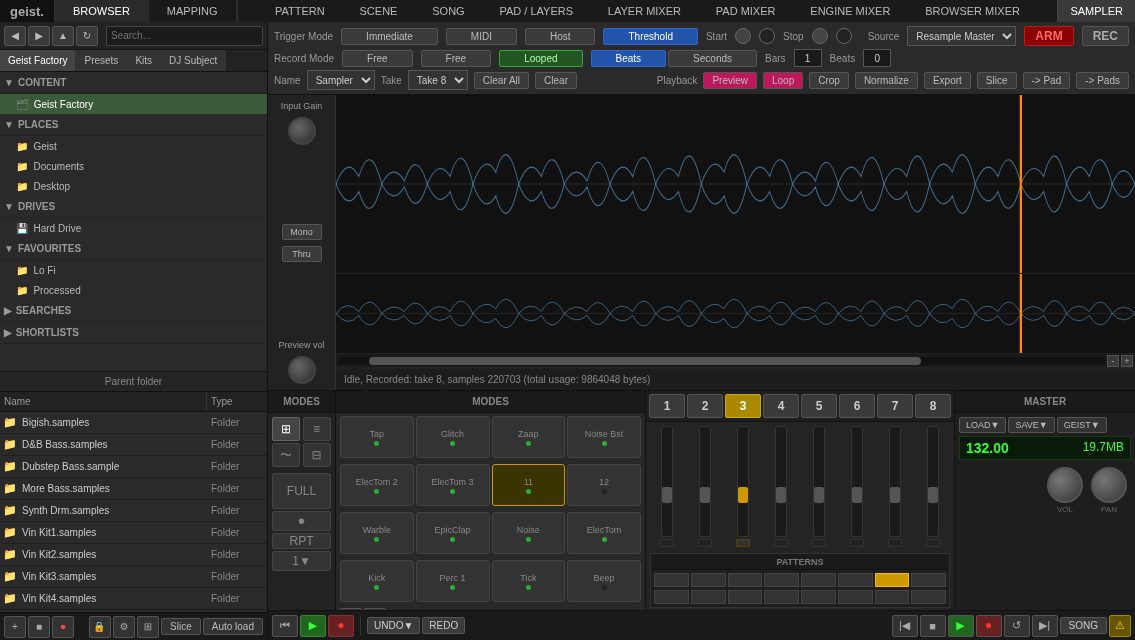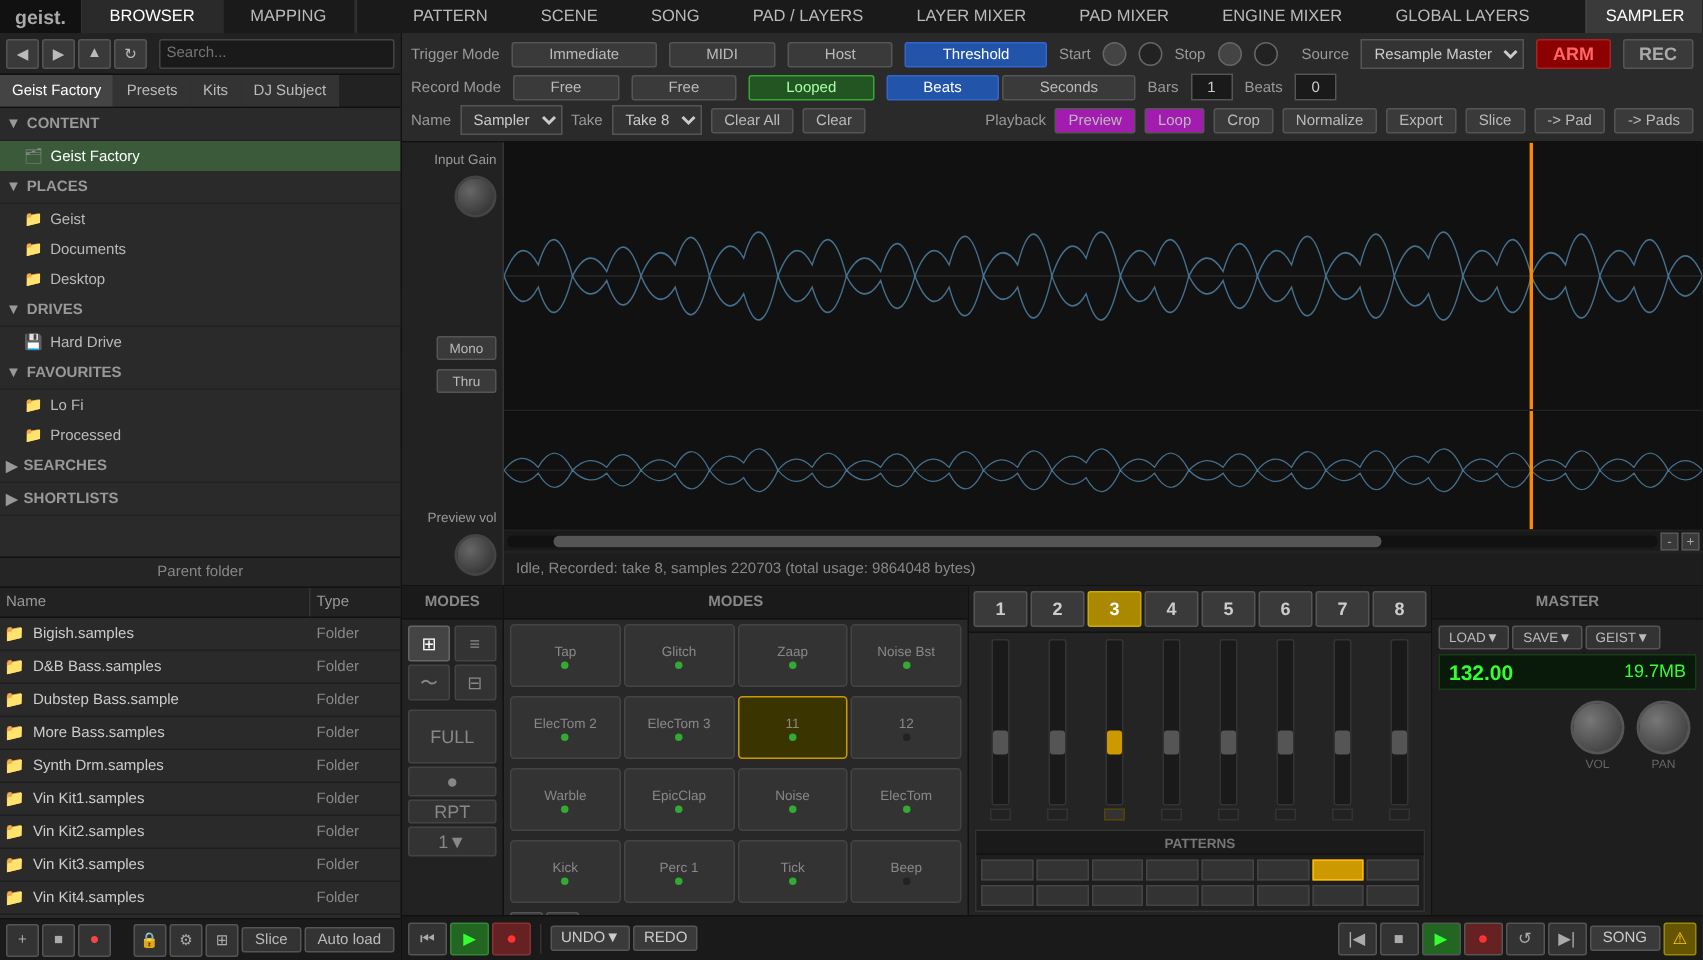--- a/index.html
+++ b/index.html
@@ -27,21 +27,21 @@
     .mode-btn.active-blue { background: #2255aa; color: #fff; border-color: #3366cc; }
     .mode-btn.active-green { background: #225522; color: #aaffaa; border-color: #33aa33; }
     .circle-btn { width: 16px; height: 16px; border-radius: 50%; background: #444; border: 1px solid #666; display: inline-block; cursor: pointer; }
     .circle-btn.dark { background: #222; }
     .dropdown-select { height: 20px; background: #333; border: 1px solid #555; color: #ccc; font-size: 10px; padding: 0 4px; }
     .arm-btn { background: #8B0000; color: #ff6666; font-weight: bold; padding: 2px 10px; border: 1px solid #aa2222; border-radius: 2px; cursor: pointer; font-size: 12px; }
     .rec-btn { background: #3a3a3a; color: #aaa; font-weight: bold; padding: 2px 10px; border: 1px solid #555; border-radius: 2px; cursor: pointer; font-size: 12px; }
     .bars-input { width: 28px; height: 18px; background: #1a1a1a; border: 1px solid #555; color: #ccc; font-size: 10px; text-align: center; }
     .beats-input { width: 28px; height: 18px; background: #1a1a1a; border: 1px solid #555; color: #ccc; font-size: 10px; text-align: center; }
 
-    .playback-btn { padding: 2px 8px; background: #a21caf; border: 1px solid #555; border-radius: 2px; color: #bbb; font-size: 10px; cursor: pointer; }
+    .playback-btn { padding: 2px 8px; background: #be185d; border: 1px solid #555; border-radius: 2px; color: #bbb; font-size: 10px; cursor: pointer; }
     .clear-all-btn { padding: 2px 8px; background: #3a3a3a; border: 1px solid #555; border-radius: 2px; color: #bbb; font-size: 10px; cursor: pointer; }
     .action-btn { padding: 2px 8px; background: #3a3a3a; border: 1px solid #555; border-radius: 2px; color: #bbb; font-size: 10px; cursor: pointer; }
     .waveform-status { height: 22px; background: #1d1d1d; display: flex; align-items: center; padding: 0 8px; color: #888; font-size: 10px; border-top: 1px solid #222; }
     .zoom-btn { width: 12px; height: 12px; background: #3a3a3a; border: 1px solid #555; display: flex; align-items: center; justify-content: center; color: #aaa; font-size: 9px; cursor: pointer; }
     .small-btn { width: 40px; height: 16px; background: #3a3a3a; border: 1px solid #555; border-radius: 2px; color: #bbb; font-size: 9px; cursor: pointer; display: flex; align-items: center; justify-content: center; }
 
     
     .knob { width: 28px; height: 28px; border-radius: 50%; background: radial-gradient(circle at 35% 35%, #666, #2a2a2a); border: 2px solid #444; cursor: pointer; display: flex; align-items: center; justify-content: center; }
 
     
@@ -119,21 +119,21 @@
     <div class="nav-item">MAPPING</div>
     <div style="width:1px; background:#333; height:100%;"></div>
     <div style="flex:1; display:flex; align-items:center; justify-content:space-around; padding: 0 20px;">
       <span style="color:#bbb; font-size:11px; cursor:pointer;">PATTERN</span>
       <span style="color:#bbb; font-size:11px; cursor:pointer;">SCENE</span>
       <span style="color:#bbb; font-size:11px; cursor:pointer;">SONG</span>
       <span style="color:#bbb; font-size:11px; cursor:pointer;">PAD / LAYERS</span>
       <span style="color:#bbb; font-size:11px; cursor:pointer;">LAYER MIXER</span>
       <span style="color:#bbb; font-size:11px; cursor:pointer;">PAD MIXER</span>
       <span style="color:#bbb; font-size:11px; cursor:pointer;">ENGINE MIXER</span>
-      <span style="color:#bbb; font-size:11px; cursor:pointer;">GLOBAL LAYERS</span>
+      <span style="color:#bbb; font-size:11px; cursor:pointer;">BROWSER MIXER</span>
     </div>
     <div class="sampler-tab">SAMPLER</div>
   </div>
 
   <div style="display:flex; flex:1; overflow:hidden;">
 
     <div class="left-container">
 
       <div class="browser-header">
         <div class="toolbar-btn">◀</div>
@@ -355,21 +355,21 @@
           <button class="action-btn">Normalize</button>
           <button class="action-btn">Export</button>
           <button class="action-btn">Slice</button>
           <button class="action-btn">-&gt; Pad</button>
           <button class="action-btn">-&gt; Pads</button>
         </div>
       </div>
 
       <div style="flex:1; display:flex; background:#111; min-height:0;">
 
-        <div style="width:68px; background:#222; border-right:1px solid #333; display:flex; flex-direction:column; align-items:flex-end; padding:6px 4px; gap:6px;">
+        <div style="width:68px; background:#222; border-right:1px solid #333; display:flex; flex-direction:column; align-items:center; padding:6px 4px; gap:6px;">
           <span class="label-text" style="font-size:9px; text-align:center;">Input Gain</span>
           <div class="knob"></div>
           <div style="flex:1;"></div>
           <div class="small-btn">Mono</div>
           <div class="small-btn">Thru</div>
           <div style="flex:1;"></div>
           <span class="label-text" style="font-size:9px; text-align:center;">Preview vol</span>
           <div class="knob"></div>
         </div>
 

